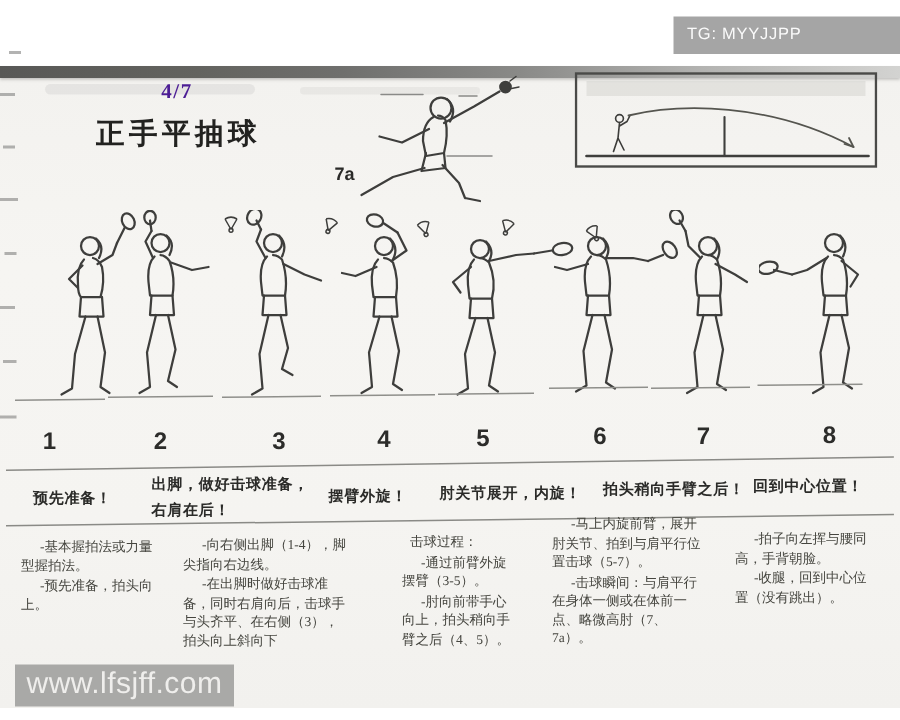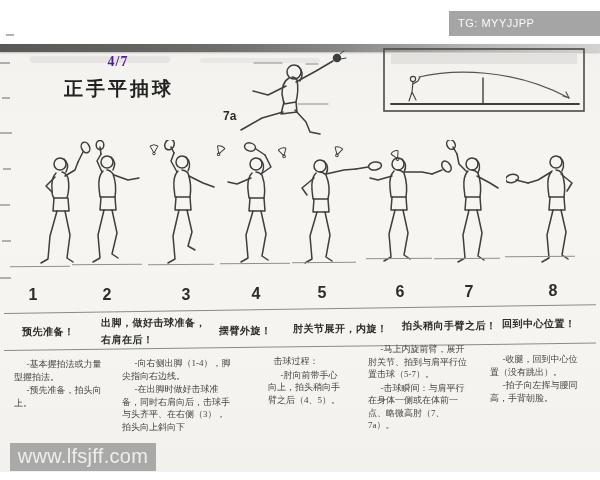--- a/index.html
+++ b/index.html
@@ -341,22 +341,23 @@
 <div class="abs note-col" style="left:14px;top:358px;width:92px;">
   <p>-基本握拍法或力量型握拍法。</p>
   <p>-预先准备，拍头向上。</p>
 </div>
 <div class="abs note-col" style="left:122px;top:357px;width:110px;">
   <p>-向右侧出脚（1-4），脚尖指向右边线。</p>
   <p>-在出脚时做好击球准备，同时右肩向后，击球手与头齐平、在右侧（3），拍头向上斜向下</p>
 </div>
 <div class="abs note-col" style="left:268px;top:355px;width:74px;">
   <p class="h">击球过程：</p>
+  <p>-通过前臂外旋摆臂（3-5）。</p>
   <p>-肘向前带手心向上，拍头稍向手臂之后（4、5）。</p>
 </div>
 <div class="abs note-col" style="left:368px;top:343px;width:102px;">
   <p>-马上内旋前臂，展开肘关节、拍到与肩平行位置击球（5-7）。</p>
   <p>-击球瞬间：与肩平行在身体一侧或在体前一点、略微高肘（7、7a）。</p>
 </div>
 <div class="abs note-col" style="left:490px;top:353px;width:88px;">
+  <p>-拍子向左挥与腰同高，手背朝脸。</p>
   <p>-收腿，回到中心位置（没有跳出）。</p>
-  <p>-拍子向左挥与腰同高，手背朝脸。</p>
 </div>
 
 </body></html>

